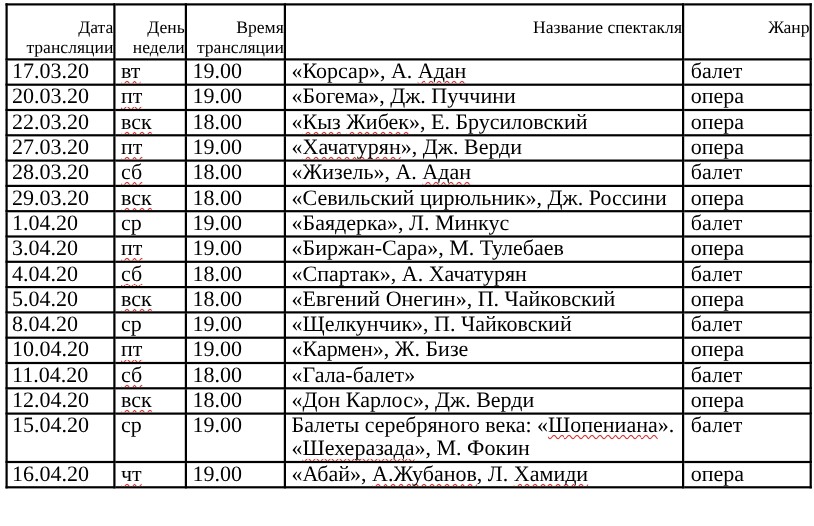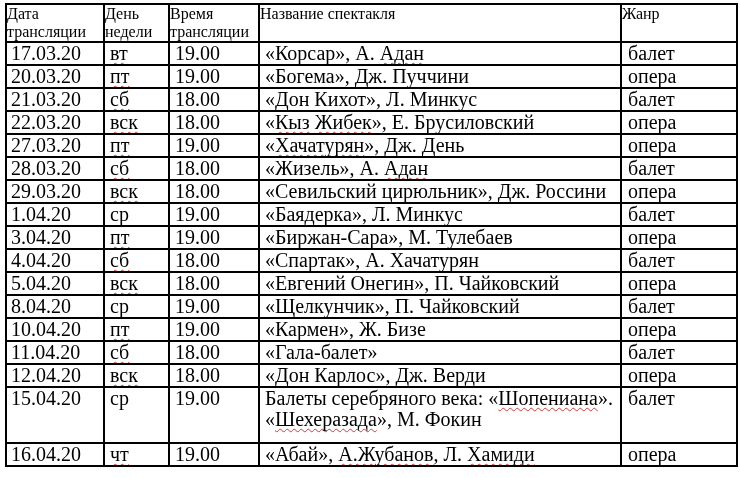--- a/index.html
+++ b/index.html
@@ -19,36 +19,36 @@
   }
   th, td {
     border: 2px solid #000000;
     padding: 0;
     overflow: hidden;
   }
   thead th {
     font-weight: 400;
     font-size: 16px;
     line-height: 18px;
-    text-align: left;
+    text-align: right;
     vertical-align: top;
     height: 38px;
-    padding-top: 0;
+    padding-top: 12px;
   }
   tbody td {
     font-size: 20px;
     line-height: 21px;
     vertical-align: top;
     height: 23px;
     padding: 0 3px 0 5px;
     white-space: normal;
   }
   td.cell-date  { padding-left: 4px; }
   td.cell-genre { padding-left: 6px; margin-left: 16px; }
-  tr.tall td { height: 56px; }
+  tr.tall td { height: 44px; }
   .sp {
     text-decoration-line: underline;
     text-decoration-style: wavy;
     text-decoration-color: #d23b3b;
     text-decoration-thickness: 1px;
     text-underline-offset: 2px;
     text-decoration-skip-ink: none;
   }
 </style>
 </head>
@@ -81,38 +81,31 @@
           <td class="cell-genre"><span>балет</span></td>
         </tr>
         <tr>
           <td class="cell-date"><span>20.03.20</span></td>
           <td class="cell-day"><span class="sp">пт</span></td>
           <td class="cell-time"><span>19.00</span></td>
           <td class="cell-title"><span>«Богема», Дж. Пуччини</span></td>
           <td class="cell-genre"><span>опера</span></td>
         </tr>
         <tr>
-          <td class="cell-date"><span>21.03.20</span></td>
-          <td class="cell-day"><span class="sp">сб</span></td>
-          <td class="cell-time"><span>18.00</span></td>
-          <td class="cell-title"><span>«Дон Кихот», Л. Минкус</span></td>
-          <td class="cell-genre"><span>балет</span></td>
-        </tr>
-        <tr>
           <td class="cell-date"><span>22.03.20</span></td>
           <td class="cell-day"><span class="sp">вск</span></td>
           <td class="cell-time"><span>18.00</span></td>
           <td class="cell-title"><span>«</span><span class="sp">Кыз</span><span> </span><span class="sp">Жибек</span><span>», Е. Брусиловский</span></td>
           <td class="cell-genre"><span>опера</span></td>
         </tr>
         <tr>
           <td class="cell-date"><span>27.03.20</span></td>
           <td class="cell-day"><span class="sp">пт</span></td>
           <td class="cell-time"><span>19.00</span></td>
-          <td class="cell-title"><span>«</span><span class="sp">Хачатурян</span><span>», Дж. День</span></td>
+          <td class="cell-title"><span>«</span><span class="sp">Хачатурян</span><span>», Дж. Верди</span></td>
           <td class="cell-genre"><span>опера</span></td>
         </tr>
         <tr>
           <td class="cell-date"><span>28.03.20</span></td>
           <td class="cell-day"><span class="sp">сб</span></td>
           <td class="cell-time"><span>18.00</span></td>
           <td class="cell-title"><span>«Жизель», А. </span><span class="sp">Адан</span></td>
           <td class="cell-genre"><span>балет</span></td>
         </tr>
         <tr>

